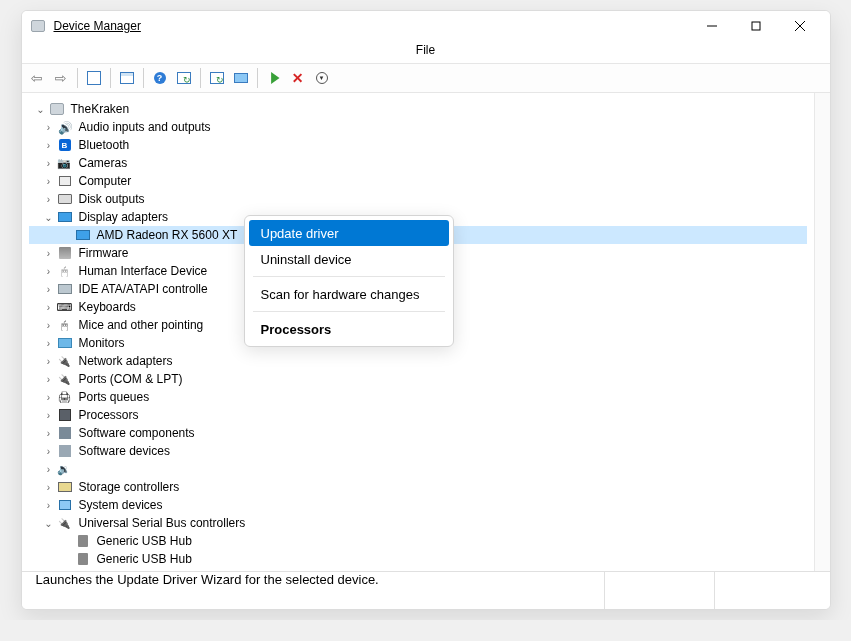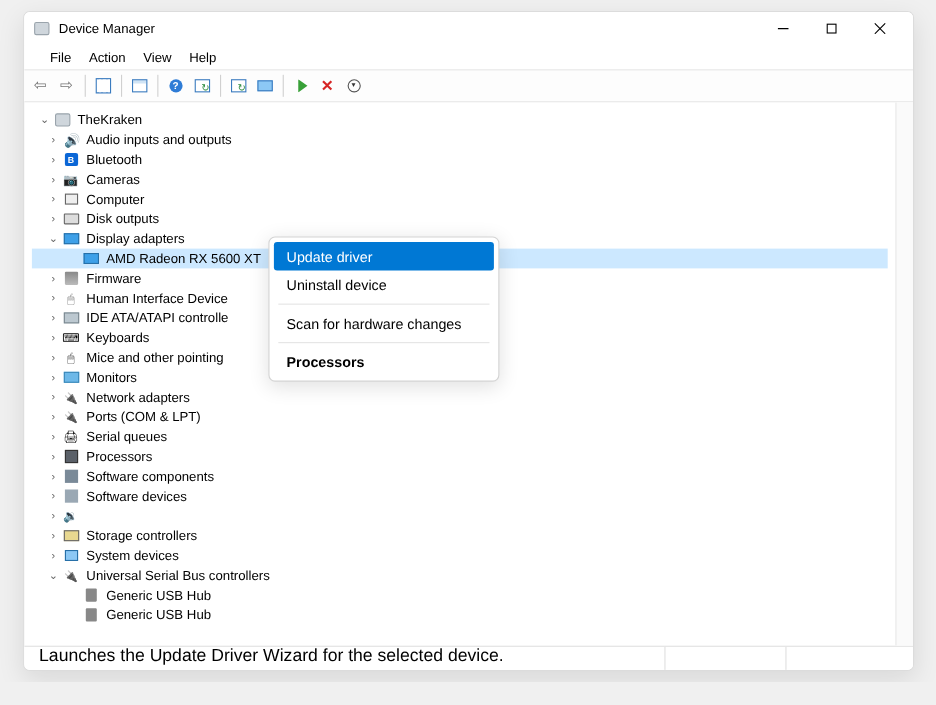--- a/index.html
+++ b/index.html
@@ -15,38 +15,40 @@
       flex-direction: column;
       overflow: hidden;
       position: relative;
     }
     .titlebar {
       height: 30px;
       display: flex;
       align-items: center;
       padding: 0 8px;
       background: #ffffff;
+      text-decoration: underline;
     }
     .titlebar-icon { width: 16px; height: 16px; margin-right: 8px; display: flex; align-items: center; justify-content: center; }
     .titlebar-title { font-size: 12px; flex: 1; color: #000; }
     .window-controls { display: flex; }
     .window-btn {
       width: 44px; height: 28px;
       display: flex; align-items: center; justify-content: center;
       font-size: 10px; color: #333; cursor: default;
     }
     .window-btn svg { width: 10px; height: 10px; }
 
     .menubar {
       height: 22px;
       display: flex;
       align-items: center;
-      padding: 0 16px;
+      padding: 0 5px;
       background: #ffffff;
       font-size: 12px;
+      flex-direction: column;
     }
     .menubar-item { padding: 2px 8px; cursor: default; }
 
     .toolbar {
       height: 30px;
       display: flex;
       align-items: center;
       padding: 0 4px;
       border-top: 1px solid #e6e6e6;
       border-bottom: 1px solid #e6e6e6;
@@ -114,26 +116,26 @@
       padding: 0 16px;
       font-size: 13px;
       color: #000;
       cursor: default;
     }
     .cm-item.highlight { background: #0078d4; color: #ffffff; border-radius: 3px; margin: 0 4px; padding: 0 12px; }
     .cm-item.bold { font-weight: 600; }
     .cm-sep { height: 1px; background: #e4e4e4; margin: 4px 8px; }
 
     .statusbar {
-      height: 22px;
+      height: 38px;
       border-top: 1px solid #e0e0e0;
       display: flex;
       align-items: center;
       padding: 0 6px;
-      font-size: 16px;
+      font-size: 13px;
       color: #000;
       background: #ffffff;
     }
     .statusbar .sb-cell {
       border-left: 1px solid #e0e0e0;
       height: 100%;
       padding: 0 8px;
     }
     .statusbar .sb-cell:first-child { border-left: none; flex: 1; }
 
@@ -370,21 +372,21 @@
     <span class="ti">
             <span class="dev-port"></span>
           </span>
     <span class="tlabel">Ports (COM &amp; LPT)</span>
   </div>
         <div class="tree-row d1">
     <span class="tw">›</span>
     <span class="ti">
             <span class="dev-print"></span>
           </span>
-    <span class="tlabel">Serial queues</span>
+    <span class="tlabel">Ports queues</span>
   </div>
         <div class="tree-row d1">
     <span class="tw">›</span>
     <span class="ti">
             <span class="dev-cpu"></span>
           </span>
     <span class="tlabel">Processors</span>
   </div>
         <div class="tree-row d1">
     <span class="tw">›</span>

